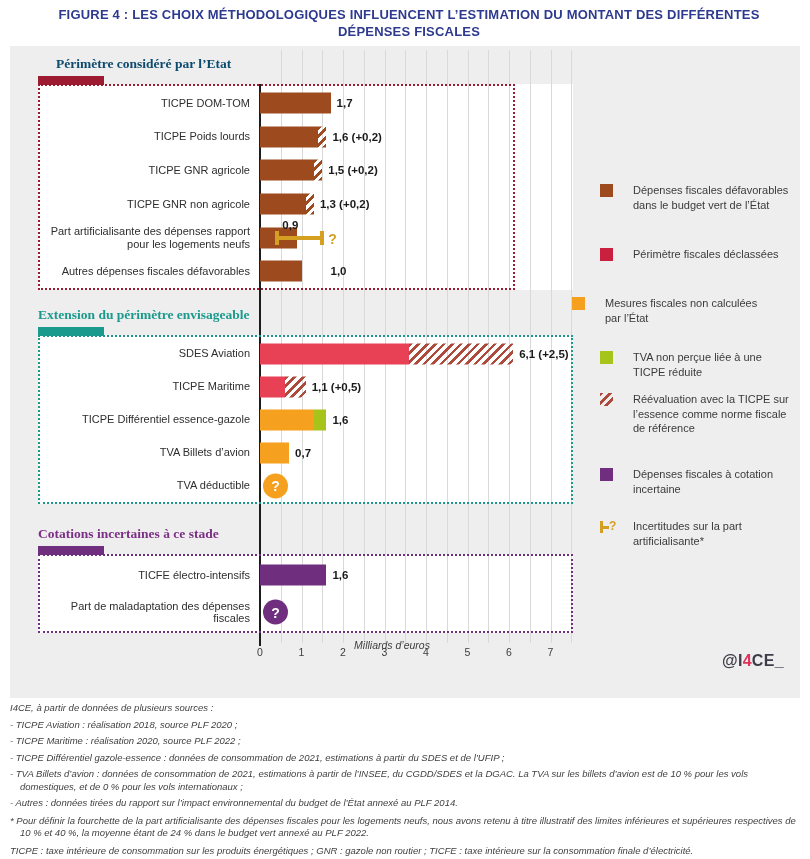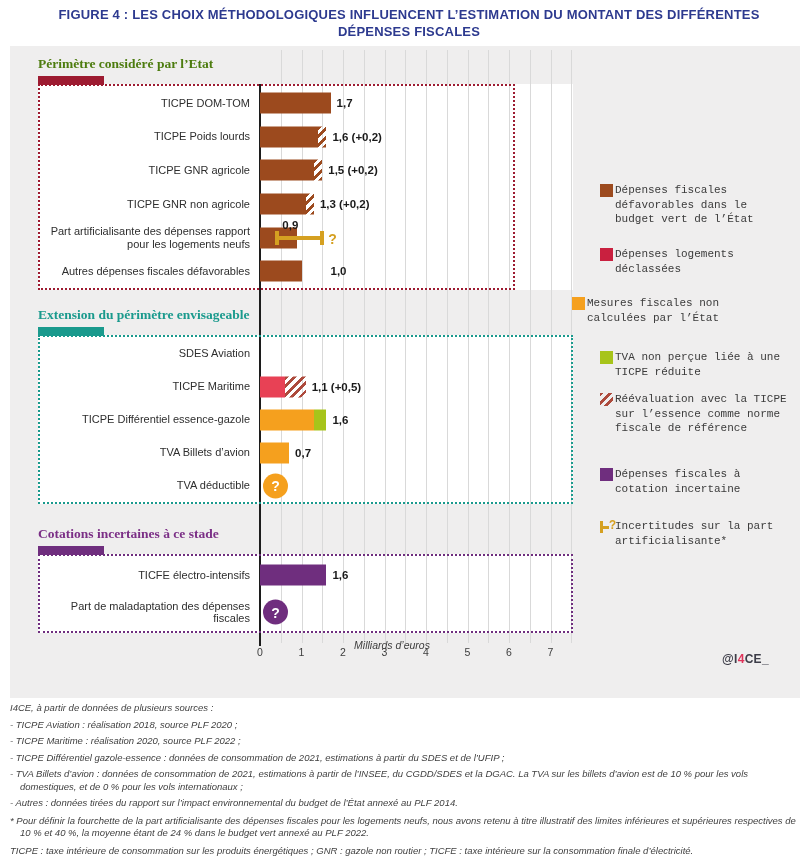--- a/index.html
+++ b/index.html
@@ -23,22 +23,22 @@
   .val{position:absolute;top:50%;transform:translateY(-50%);font-size:11.5px;font-weight:bold;
     color:#1a1a1a;white-space:nowrap;}
   .val-above{position:absolute;top:-2px;font-size:11.5px;font-weight:bold;color:#1a1a1a;}
   .err-line{position:absolute;top:50%;transform:translateY(-50%);height:4px;}
   .err-cap{position:absolute;top:50%;transform:translateY(-50%);width:4px;height:14px;}
   .err-q{position:absolute;top:50%;transform:translateY(-46%);font-size:14px;font-weight:bold;}
   .qcircle{position:absolute;top:50%;transform:translateY(-50%);width:25px;height:25px;border-radius:50%;
     display:flex;align-items:center;justify-content:center;color:#fff;font-weight:bold;font-size:14px;}
   .tick{position:absolute;font-size:10.5px;color:#3c3c3c;transform:translateX(-50%);}
   #axis-title{position:absolute;font-size:10.5px;color:#3c3c3c;transform:translateX(-50%);}
-  #watermark{position:absolute;font-size:12px;font-weight:bold;color:#3d3d48;letter-spacing:.3px;}
-  .legend-item{position:absolute;display:flex;gap:2px;width:190px;font-family:Liberation Mono, monospace;}
+  #watermark{position:absolute;font-size:16px;font-weight:bold;color:#3d3d48;letter-spacing:.3px;}
+  .legend-item{position:absolute;display:flex;gap:20px;width:190px;}
   .legend-swatch{flex:0 0 auto;width:13px;height:13px;margin-top:1px;}
   .legend-label{font-size:11px;color:#3b3b3b;line-height:14.5px;}
   .legend-ebicon{flex:0 0 auto;position:relative;width:13px;height:14px;margin-top:1px;}
   .legend-q{font-weight:bold;}
   #footnotes-root{position:absolute;left:10px;top:702px;width:792px;}
   .fnote{margin:0 0 4px 0;font-size:9.5px;font-style:italic;color:#3f3f3f;line-height:12.5px;
     padding-left:10px;text-indent:-10px;}
   .fnote.gap{margin-top:5px;}
 </style>
 </head>
@@ -64,21 +64,21 @@
       <div class="gridline" style="left: 446.75px; top: 50px; height: 593px;"></div>
       <div class="gridline" style="left: 467.5px; top: 50px; height: 593px;"></div>
       <div class="gridline" style="left: 488.25px; top: 50px; height: 593px;"></div>
       <div class="gridline" style="left: 509px; top: 50px; height: 593px;"></div>
       <div class="gridline" style="left: 529.75px; top: 50px; height: 593px;"></div>
       <div class="gridline" style="left: 550.5px; top: 50px; height: 593px;"></div>
       <div class="gridline" style="left: 571.25px; top: 50px; height: 593px;"></div>
     </div>
   <div id="axis-line" style="left: 259px; top: 84px; height: 562px;"></div>
   <div id="sections-root">
-      <div class="sec-header" style="left: 38px; top: 56px; color: #4d7c0f;">Périmètre considéré par l’Etat</div>
+      <div class="sec-header" style="left: 56px; top: 56px; color: #0c4a6e;">Périmètre considéré par l’Etat</div>
       <div class="sec-tab" style="left: 38px; top: 76px; width: 66px; background: rgb(157, 27, 49);"></div>
       <div class="sec-box" style="left: 38px; top: 84px; width: 477px; height: 206px; border-color: rgb(157, 27, 49);">
         <div class="rows">
           <div class="row">
             <div class="row-label" style="width: 220px;">TICPE DOM-TOM</div>
             <div class="bar-area">
               <div class="seg" style="left: 0px; width: 70.55px; background: rgb(156, 74, 30);"></div>
               <span class="val" style="left: 76.55px;">1,7</span>
             </div>
           </div>
@@ -125,20 +125,25 @@
             </div>
           </div>
         </div>
       </div>
       <div class="sec-header" style="left: 38px; top: 307px; color: rgb(26, 154, 141);">Extension du périmètre envisageable</div>
       <div class="sec-tab" style="left: 38px; top: 327px; width: 66px; background: rgb(26, 154, 141);"></div>
       <div class="sec-box" style="left: 38px; top: 335px; width: 535px; height: 169px; border-color: rgb(26, 154, 141);">
         <div class="rows">
           <div class="row">
             <div class="row-label" style="width: 220px;">SDES Aviation</div>
+            <div class="bar-area">
+              <div class="seg" style="left: 0px; width: 149.4px; background: rgb(232, 65, 85);"></div>
+              <div class="seg" style="left: 149.4px; width: 103.75px; background: repeating-linear-gradient(135deg, rgb(173, 74, 60) 0px, rgb(173, 74, 60) 2.5px, transparent 2.5px, transparent 6px);"></div>
+              <span class="val" style="left: 259.15px;">6,1 (+2,5)</span>
+            </div>
           </div>
           <div class="row">
             <div class="row-label" style="width: 220px;">TICPE Maritime</div>
             <div class="bar-area">
               <div class="seg" style="left: 0px; width: 24.9px; background: rgb(232, 65, 85);"></div>
               <div class="seg" style="left: 24.9px; width: 20.75px; background: repeating-linear-gradient(135deg, rgb(173, 74, 60) 0px, rgb(173, 74, 60) 2.5px, transparent 2.5px, transparent 6px);"></div>
               <span class="val" style="left: 51.65px;">1,1 (+0,5)</span>
             </div>
           </div>
           <div class="row">
@@ -196,21 +201,21 @@
     </div>
   <div id="axis-title" style="left: 392px; top: 639px; font-style: italic;">Milliards d’euros</div>
   <div id="watermark" style="left: 722px; top: 652px;"><span>@I</span><span id="wm-accent" style="color: rgb(224, 51, 90);">4</span><span>CE_</span></div>
   <div id="legend-root">
       <div class="legend-item" style="left: 600px; top: 183px;">
         <div class="legend-swatch" style="background: rgb(156, 74, 30);"></div>
         <div class="legend-label">Dépenses fiscales défavorables dans le budget vert de l’État</div>
       </div>
       <div class="legend-item" style="left: 600px; top: 247px;">
         <div class="legend-swatch" style="background: rgb(201, 32, 63);"></div>
-        <div class="legend-label">Dépenses logements déclassées</div>
+        <div class="legend-label">Périmètre fiscales déclassées</div>
       </div>
       <div class="legend-item" style="left: 572px; top: 296px;">
         <div class="legend-swatch" style="background: rgb(245, 160, 30);"></div>
         <div class="legend-label">Mesures fiscales non calculées par l’État</div>
       </div>
       <div class="legend-item" style="left: 600px; top: 350px;">
         <div class="legend-swatch" style="background: rgb(167, 196, 26);"></div>
         <div class="legend-label">TVA non perçue liée à une TICPE réduite</div>
       </div>
       <div class="legend-item" style="left: 600px; top: 392px;">

